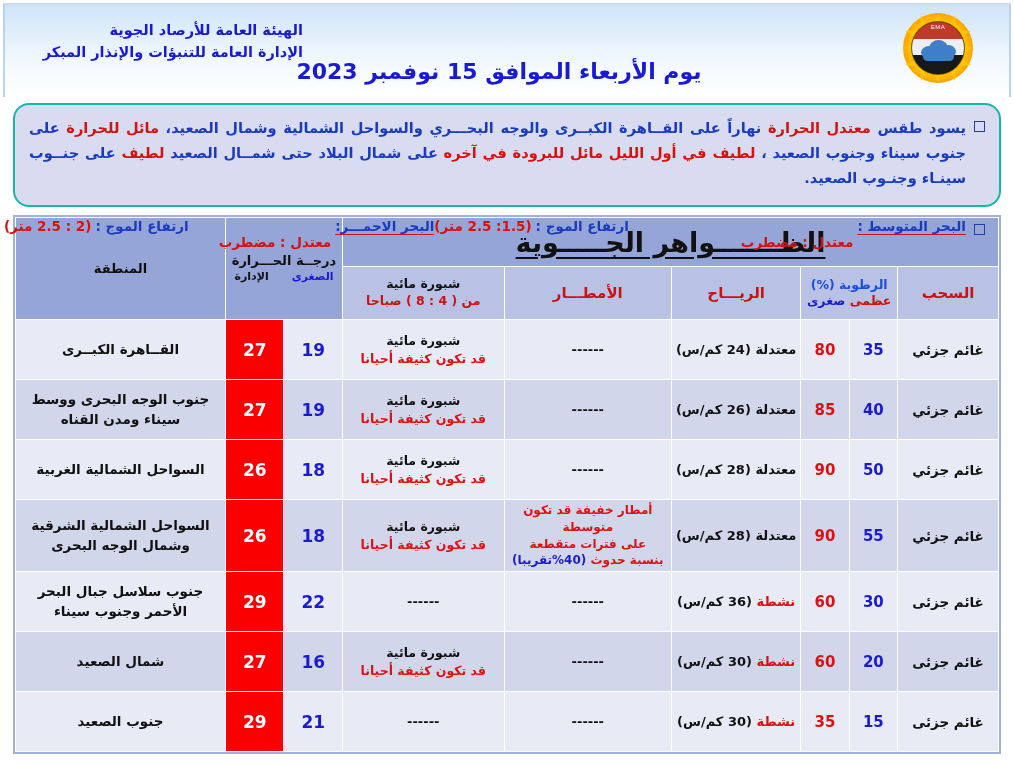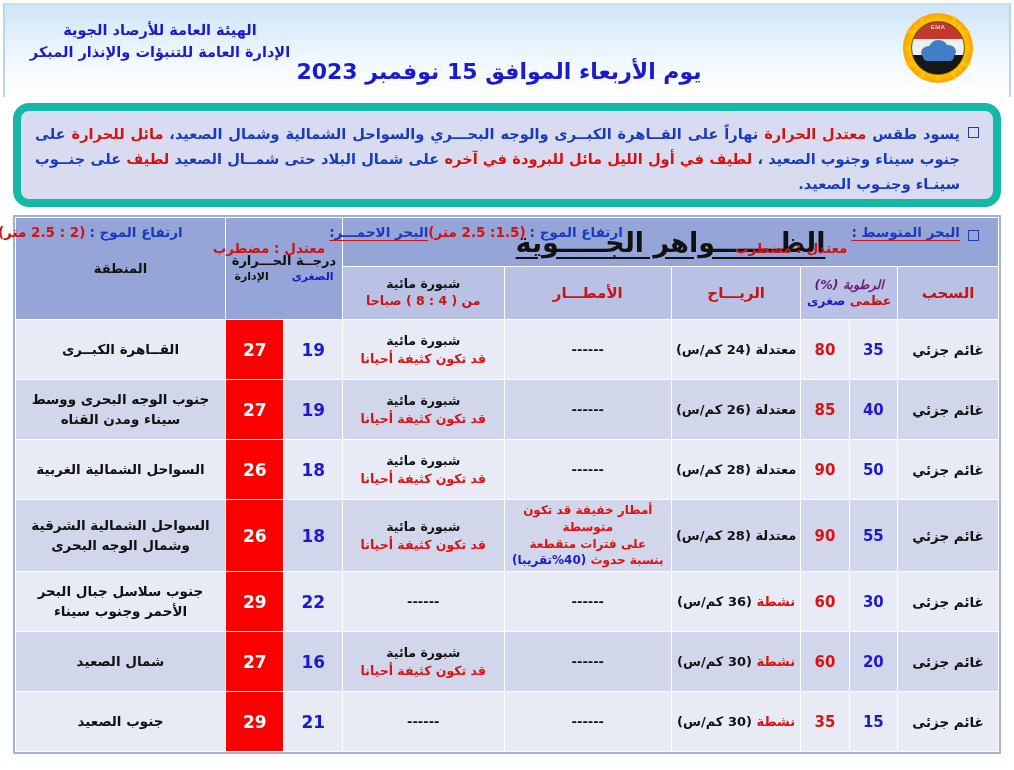--- a/index.html
+++ b/index.html
@@ -120,35 +120,34 @@
     text-align: center;
     font-size: 22px;
     font-weight: bold;
     color: #1a1ad0;
     white-space: nowrap;
   }
 
   .org-block {
     position: absolute;
     top: 14px;
-    left: 20px;
+    left: 28px;
     width: 270px;
-    text-align: center;
     color: #1a1ad0;
     font-weight: bold;
     line-height: 1.55;
   }
   .org-line1 { font-size: 14.5px; }
   .org-line2 { font-size: 14.5px; }
 
   
   .summary-box {
     position: relative;
     margin: 6px 10px 0 10px;
-    border: 8px solid #14b8a6;
+    border: 2px solid #14b8a6;
     border-radius: 16px;
     background: #d9dcf0;
     padding: 10px 14px 8px 14px;
     height: 104px;
     box-sizing: border-box;
   }
   .bullet-row {
     display: flex;
     flex-direction: row;
     align-items: flex-start;
@@ -262,21 +261,21 @@
     background: #b9c2e4;
     height: 48px;
   }
   .sub-lbl {
     font-size: 15px;
     font-weight: bold;
     color: #cc1111;
     line-height: 1.3;
   }
   .hum-head { font-size: 12.5px; line-height: 1.25; }
-  .hum-head .hh1 { color: #701a75; font-weight: bold; display:block;font-style:italic;}
+  .hum-head .hh1 { color: #1d4ed8; font-weight: bold; display:block;}
   .hum-head .hh2 { font-weight: bold; display:block; }
   .hum-head .hh2 .hmax { color: #cc1111; }
   .hum-head .hh2 .hmin { color: #1a1ad0; }
   .fog-head { font-size: 12.5px; line-height: 1.35; font-weight: bold; }
   .fog-head .l1 { color: #111111; display: block; }
   .fog-head .l2 { color: #cc1111; display: block; }
 
   tr.data-row td { height: 55px; }
   tr.row-odd td  { background: #e8ebf5; }
   tr.row-even td { background: #d2d6ea; }

